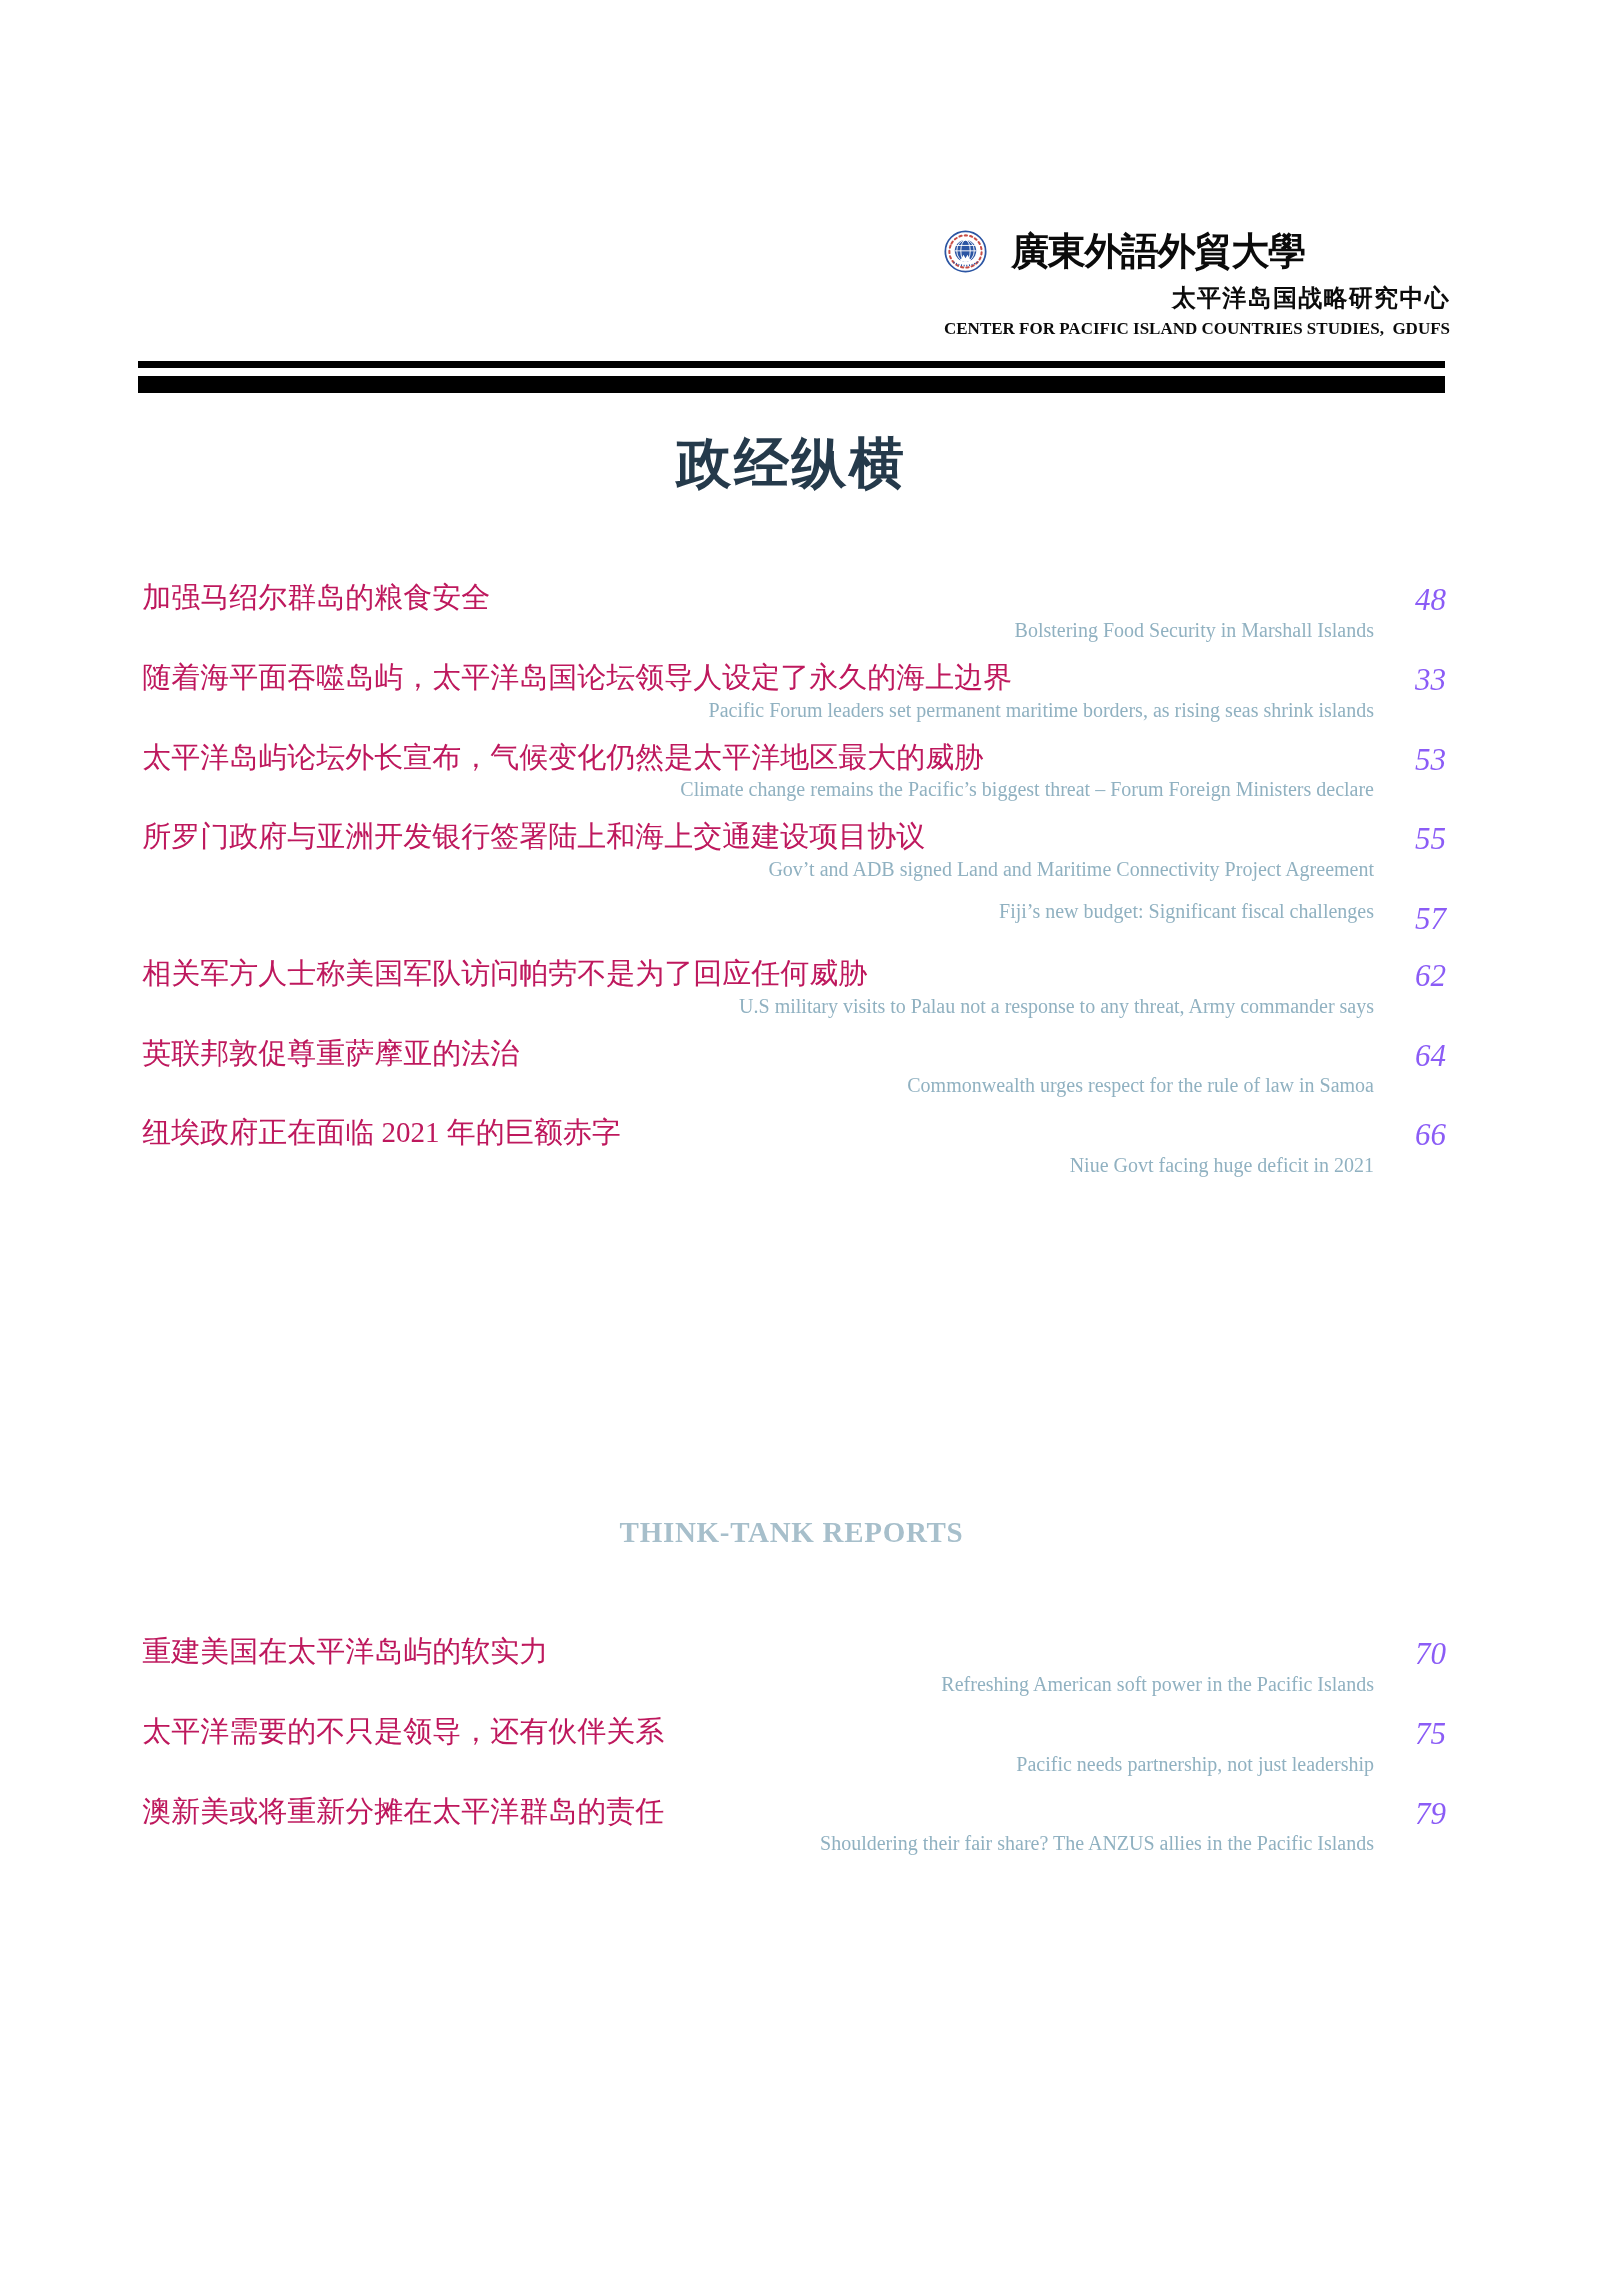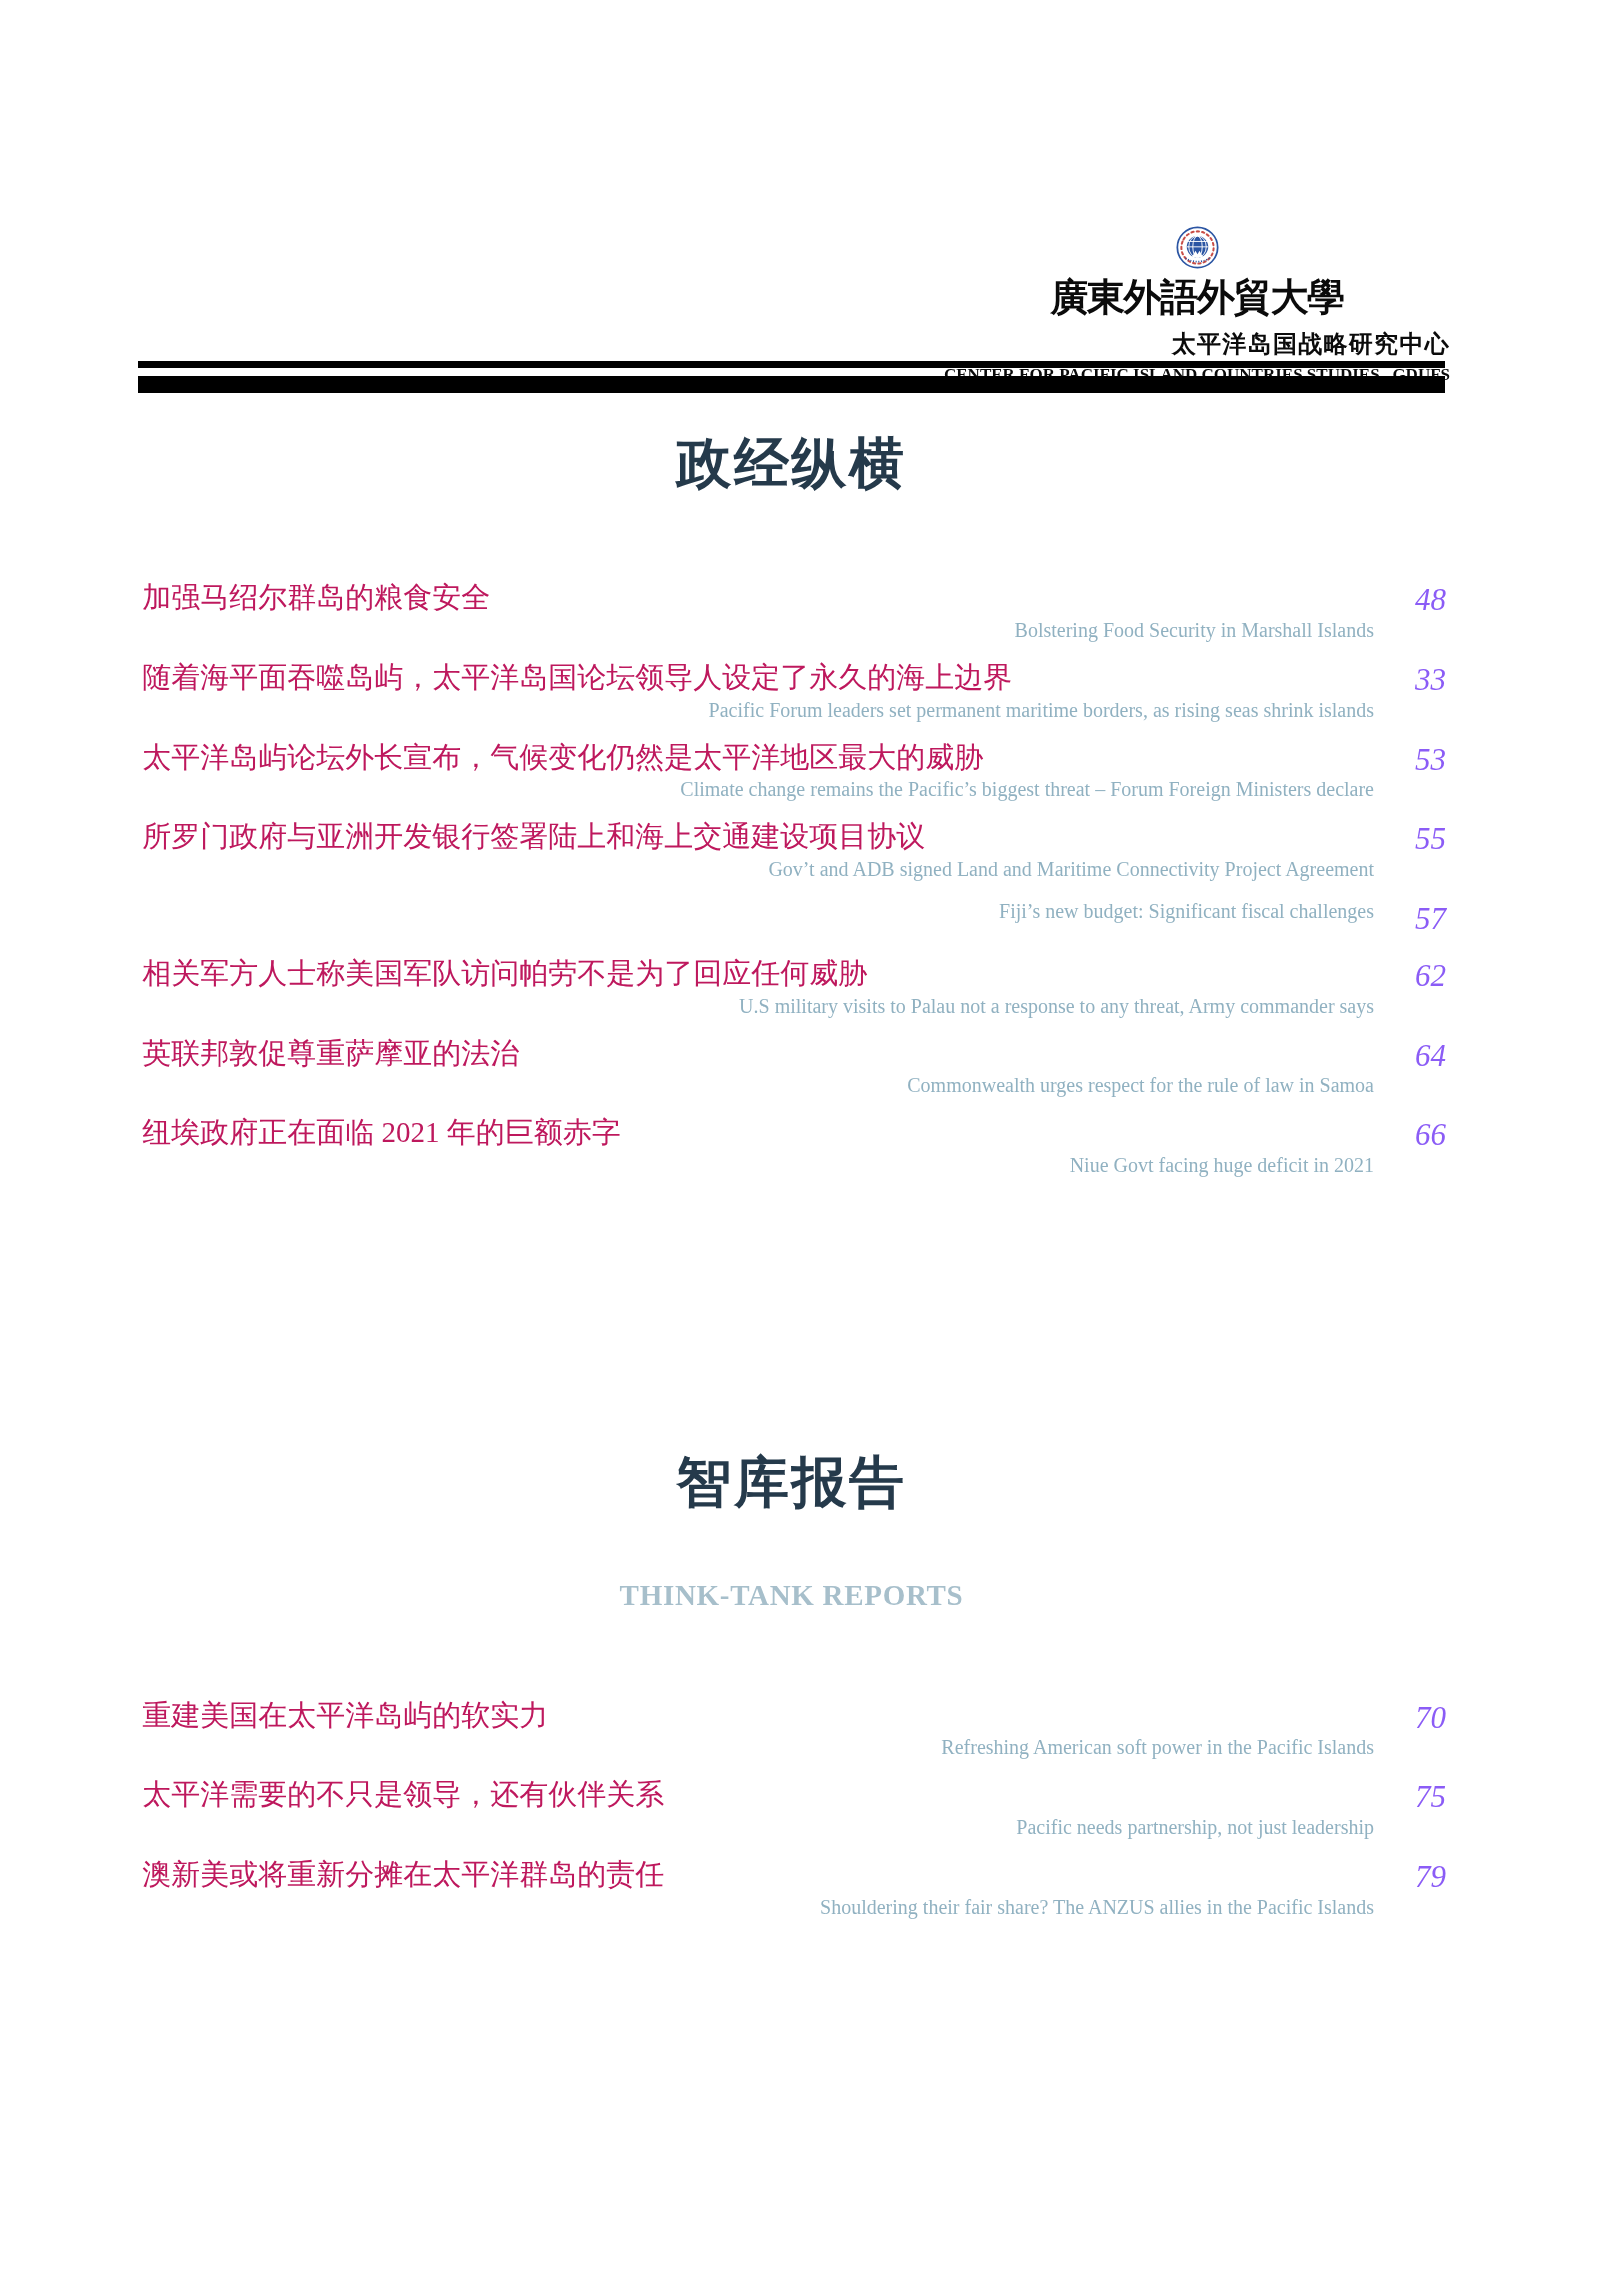--- a/index.html
+++ b/index.html
@@ -12,21 +12,21 @@
     font-family:"Liberation Serif","DejaVu Serif",serif;
   }
 
   
   .brand{
     position:absolute;
     top:226px; right:173px;
     text-align:right;
   }
   .brand-row1{
-    display:flex; align-items:center; gap:3px;flex-direction:column;
+    display:flex; align-items:center; gap:24px;
   }
   .emblem{ width:43px; height:43px; flex:0 0 auto; }
   .calligraphy{
     font-size:38px;
     font-weight:600;
     color:#0b0b0b;
     letter-spacing:-1.3px;
     white-space:nowrap;
     font-family:"Liberation Serif","DejaVu Serif",serif;
   }
@@ -216,21 +216,20 @@
     <div class="entry-text">
       <div class="entry-zh">纽埃政府正在面临 2021 年的巨额赤字</div>
       <div class="entry-en">Niue Govt facing huge deficit in 2021</div>
     </div>
     <div class="entry-page">66</div>
   </div>
 </div>
   </section>
 
   <section class="toc-section sec-1">
-    <h1 class="sec-title-zh">智库报告</h1>
     <h2 class="sec-title-en">THINK-TANK REPORTS</h2>
     <div class="entries">
   <div class="entry">
     <div class="entry-text">
       <div class="entry-zh">重建美国在太平洋岛屿的软实力</div>
       <div class="entry-en">Refreshing American soft power in the Pacific Islands</div>
     </div>
     <div class="entry-page">70</div>
   </div>
 

